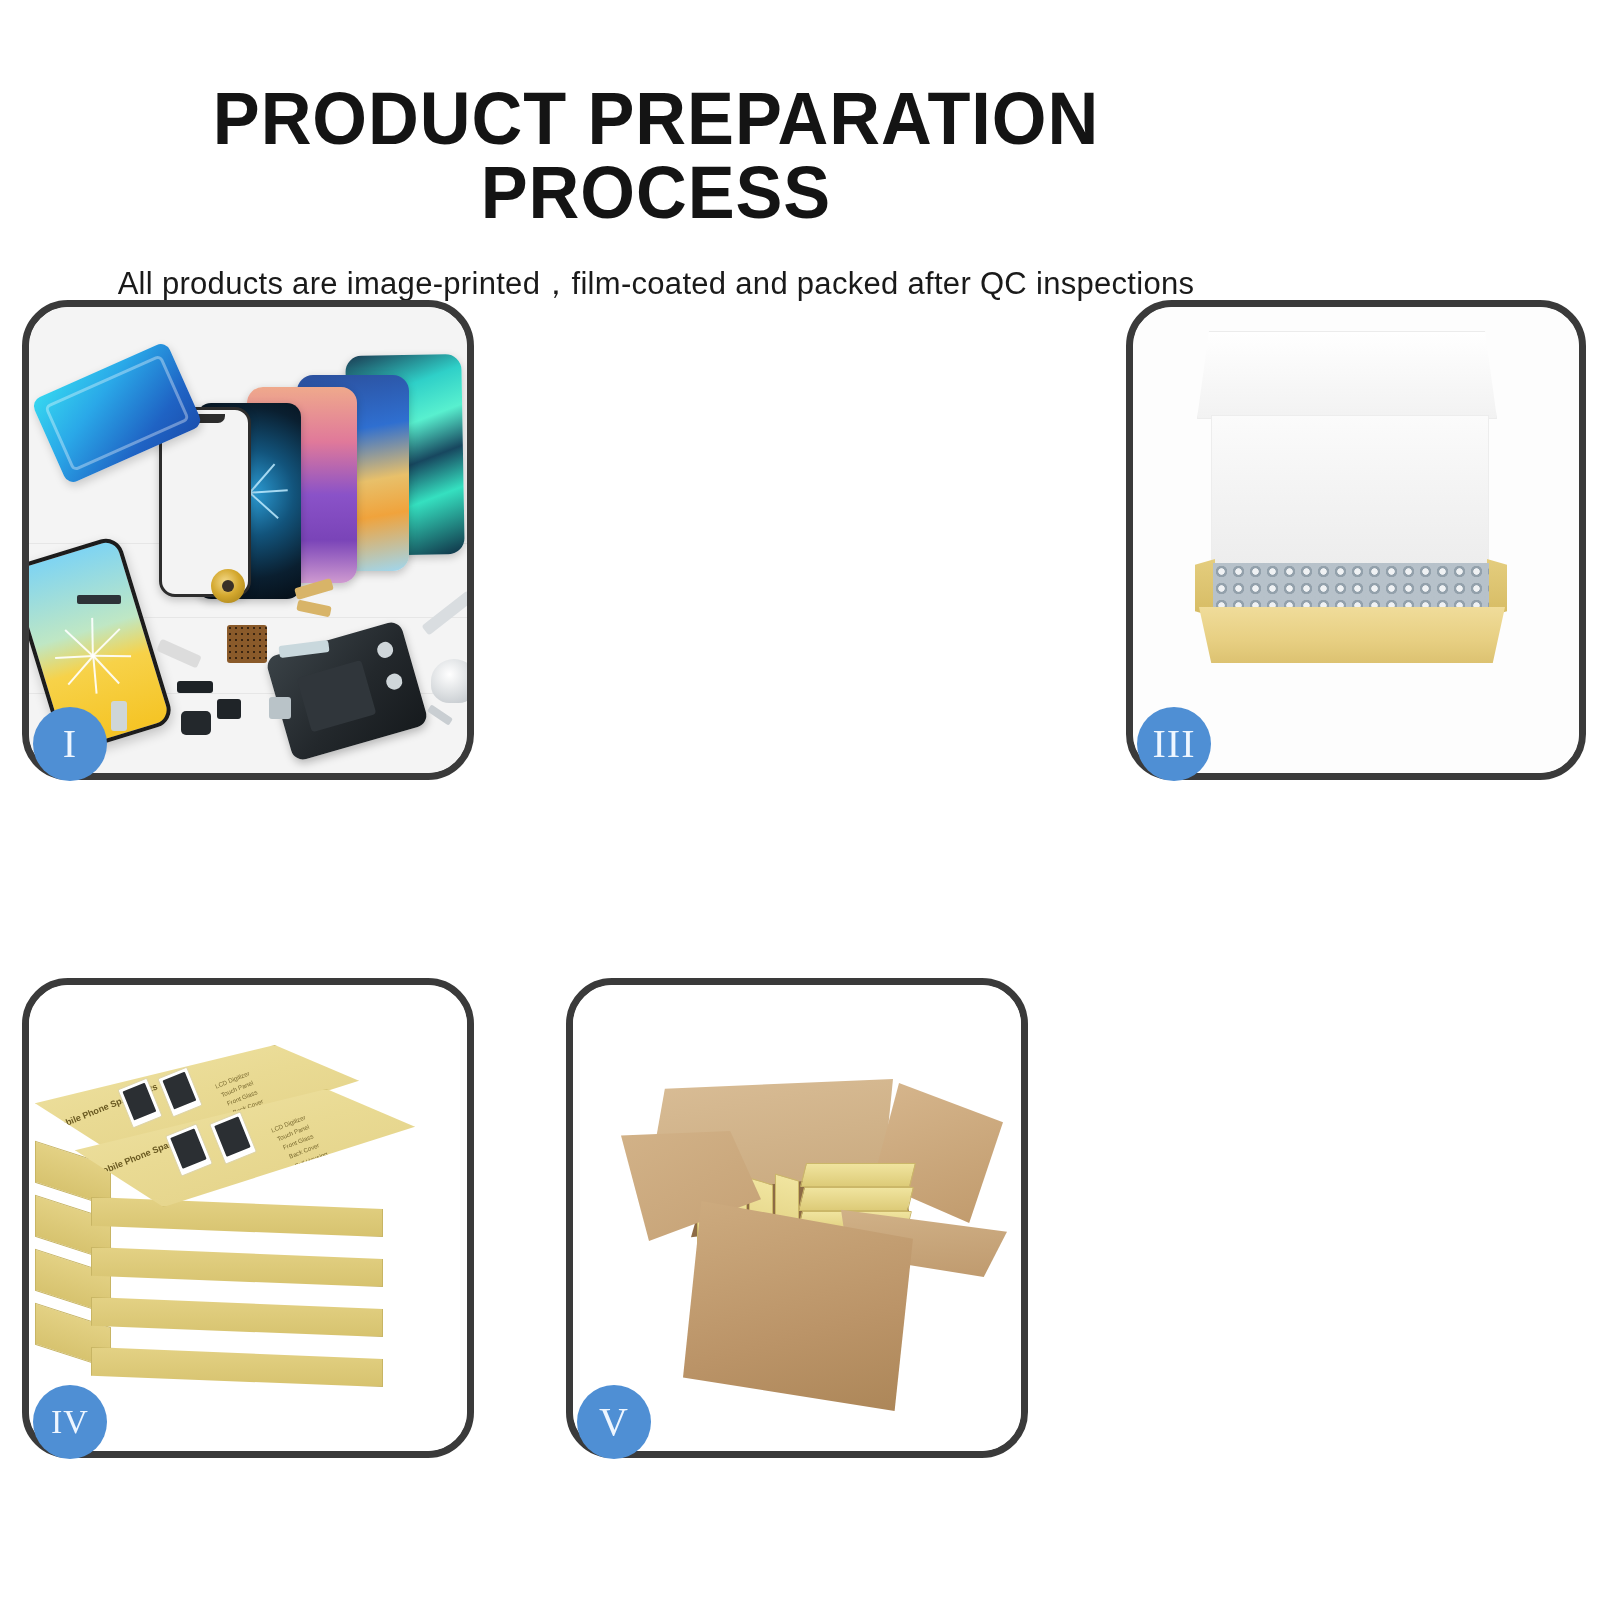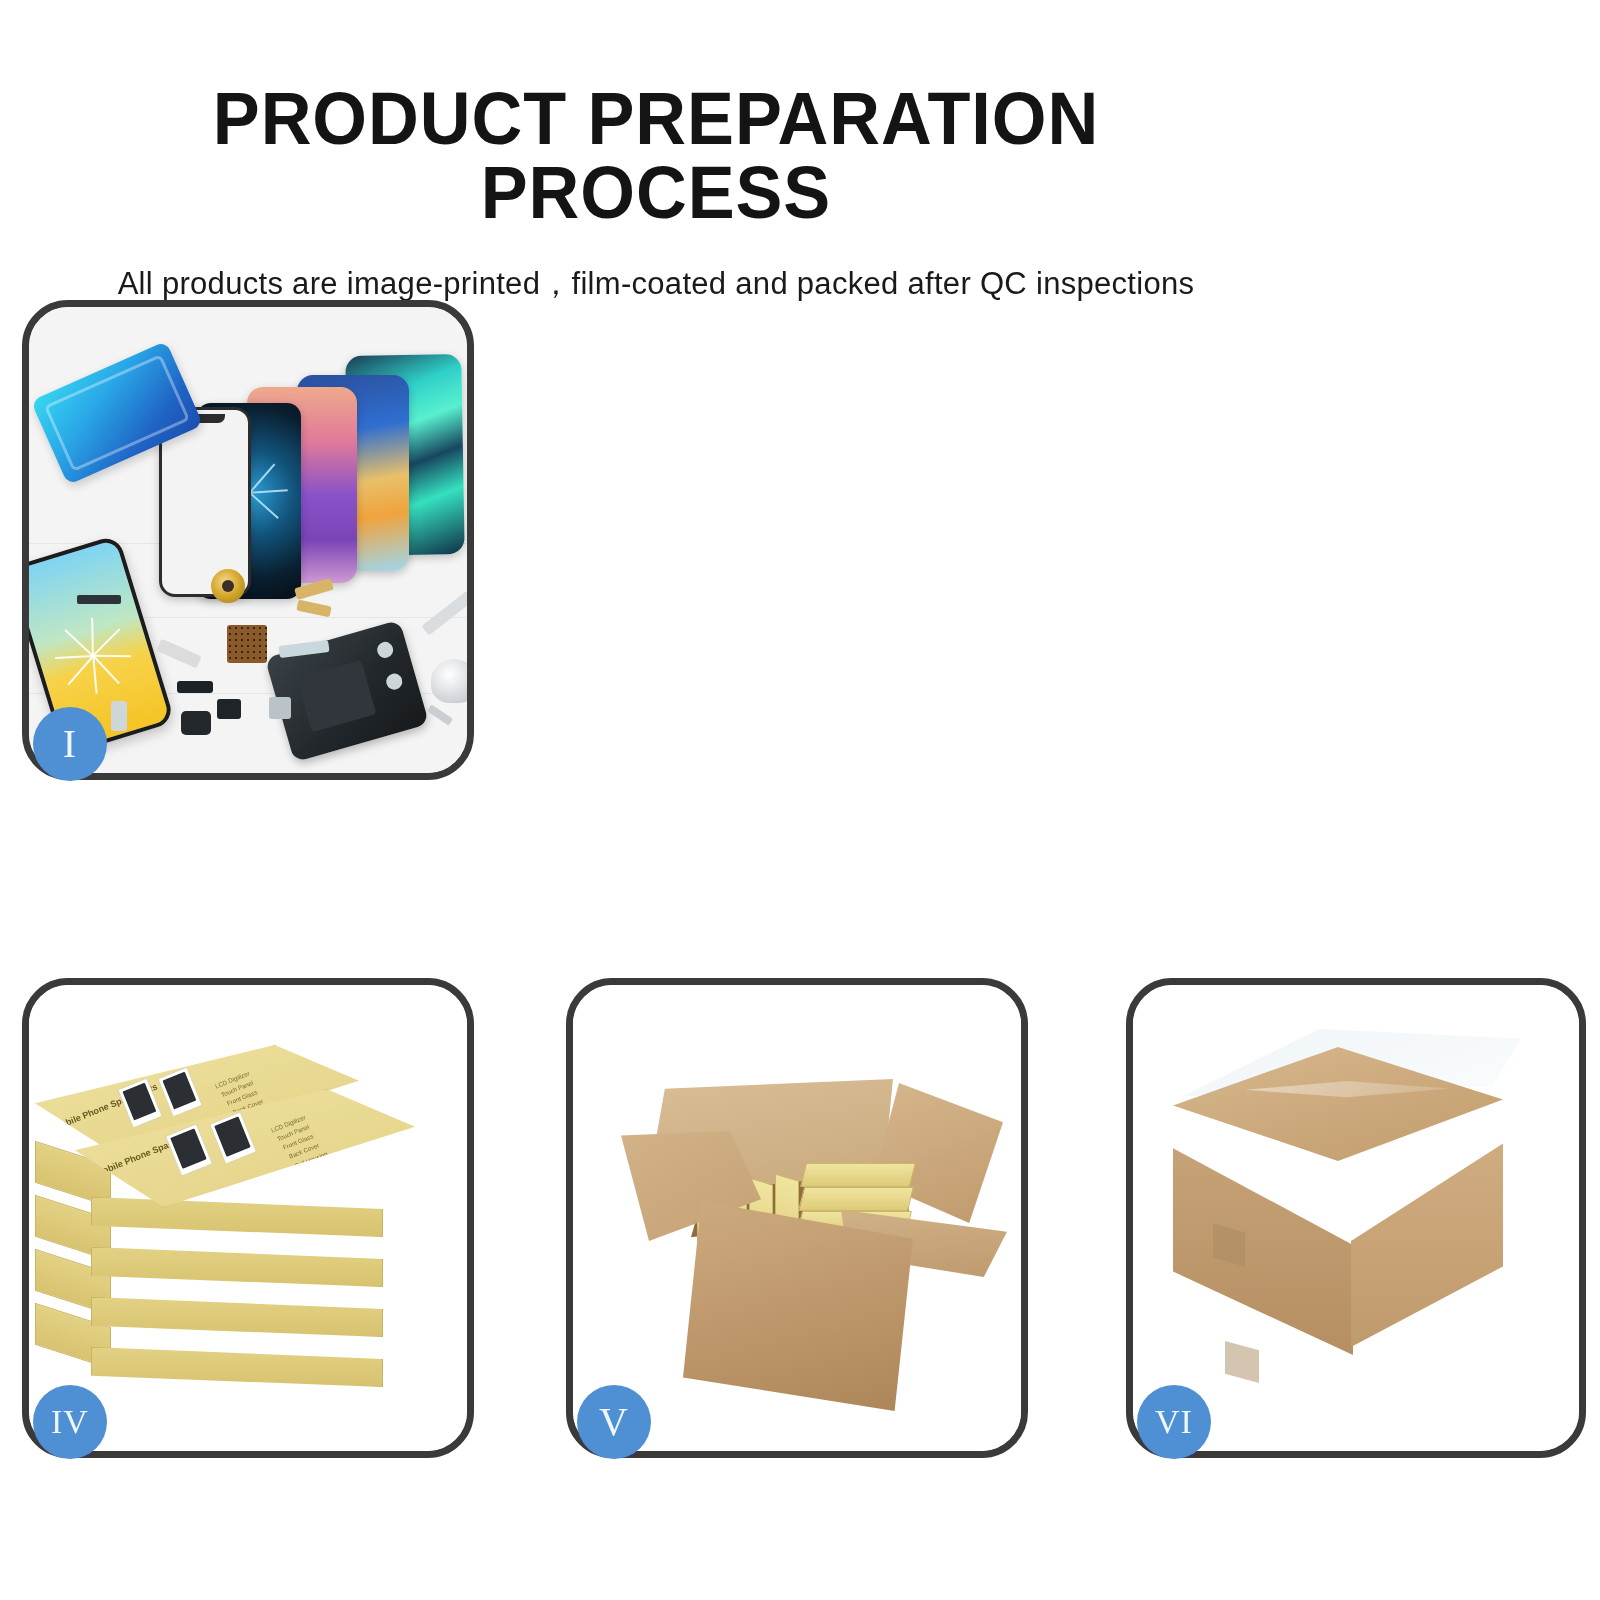--- a/index.html
+++ b/index.html
@@ -301,20 +301,32 @@
         <div class="cmp blk"></div>
         <div class="cmp cam"></div>
         <div class="cmp tool"></div>
         <div class="cmp tool2"></div>
         <div class="cmp tool3"></div>
       </div>
       <div class="badge">I</div>
     </div>
 
 
+    <div class="panel r1 c3">
+      <div class="clip">
+        <div class="p3bg"></div>
+        <div class="lidBack"></div>
+        <div class="foam"></div>
+        <div class="trayLeft"></div>
+        <div class="trayRight"></div>
+        <div class="trayIn"></div>
+        <div class="trayFront"></div>
+      </div>
+      <div class="badge">III</div>
+    </div>
 
     <div class="panel r2 c1">
       <div class="clip">
         <div class="p4bg"></div>
 
         <div class="boxSide" style="left:6px;top:168px;width:76px;height:42px;transform:skewY(18deg);"></div>
         <div class="boxSide" style="left:6px;top:222px;width:76px;height:42px;transform:skewY(18deg);"></div>
         <div class="boxSide" style="left:6px;top:276px;width:76px;height:42px;transform:skewY(18deg);"></div>
         <div class="boxSide" style="left:6px;top:330px;width:76px;height:42px;transform:skewY(18deg);"></div>
 
@@ -380,28 +392,15 @@
         <div class="ybar" style="left:226px;top:226px;width:110px;height:24px;transform:skewX(-14deg);"></div>
         <div class="ybar" style="left:224px;top:250px;width:110px;height:24px;transform:skewX(-14deg);"></div>
 
         <div class="kf flapTopL"></div>
         <div class="kf flapFrontR"></div>
         <div class="kf cartonBody"></div>
       </div>
       <div class="badge">V</div>
     </div>
 
-    <div class="panel r2 c3">
-      <div class="clip">
-        <div class="p6bg"></div>
-        <div class="plasticWrap"></div>
-        <div class="sealTop"></div>
-        <div class="tape tapeTop"></div>
-        <div class="sealFront"></div>
-        <div class="sealSide"></div>
-        <div class="tapeTab1"></div>
-        <div class="tapeTab2"></div>
-      </div>
-      <div class="badge wide">VI</div>
-    </div>
 
   </div>
 </div>
 
 </body></html>

